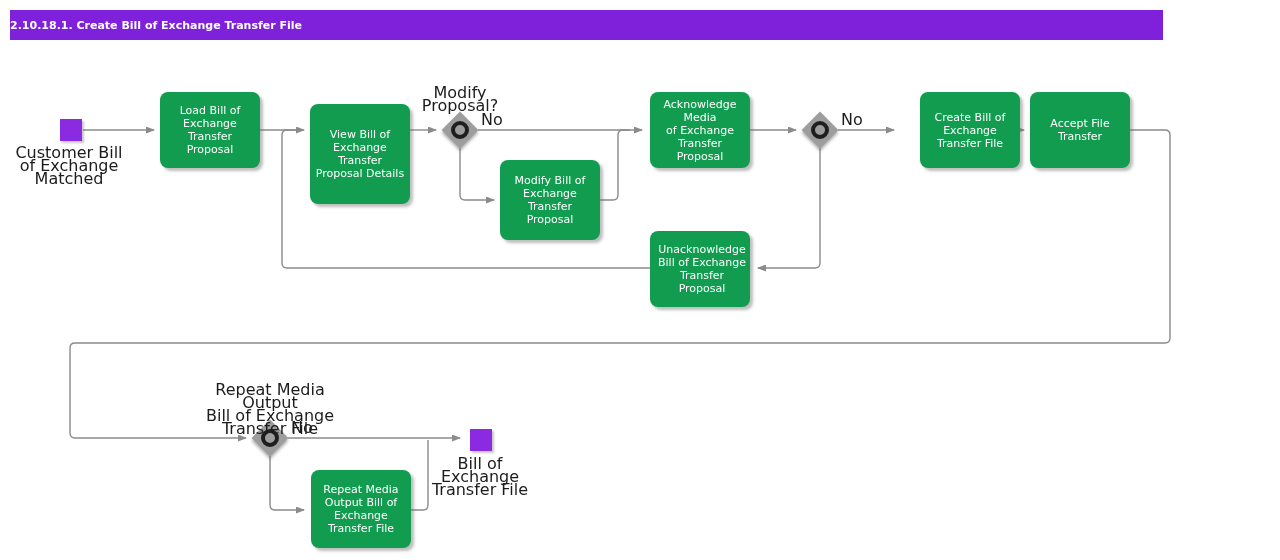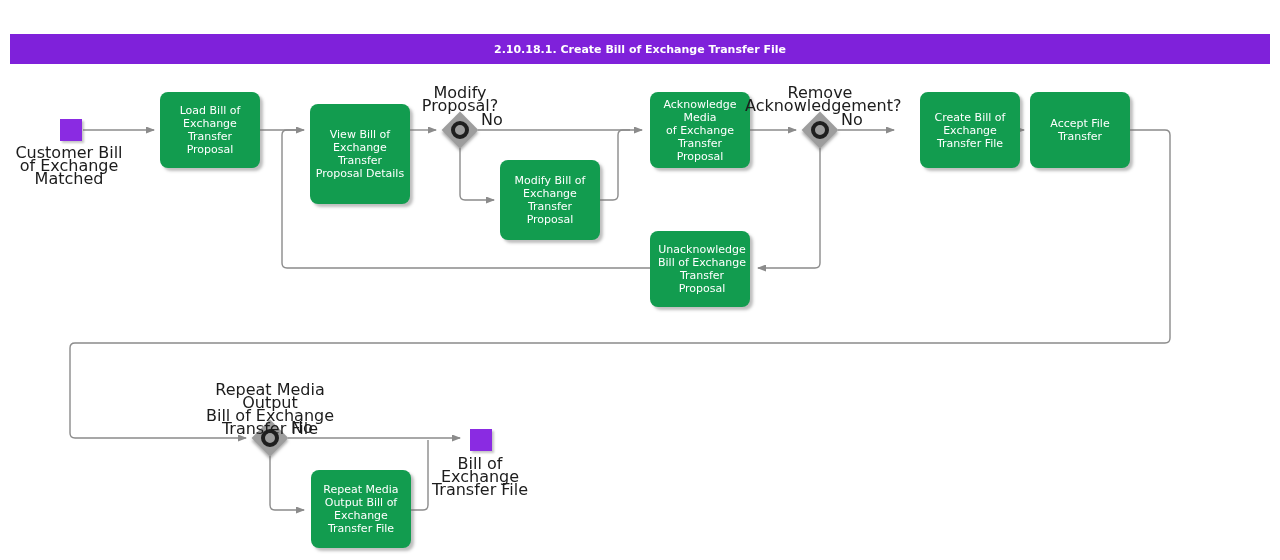--- a/index.html
+++ b/index.html
@@ -9,23 +9,23 @@
     --line-grey:#8b8b8b;
     --diamond-grey:#9d9d9d;
     --text-dark:#1c1c1c;
   }
   html,body{margin:0;padding:0;background:#ffffff;}
   #stage{
     position:relative;width:1280px;height:560px;background:#ffffff;overflow:hidden;
     font-family:"DejaVu Sans","Liberation Sans",sans-serif;color:var(--text-dark);
   }
   .title-bar{
-    position:absolute;left:10px;top:10px;width:1260px;height:30px;
+    position:absolute;left:10px;top:10px;width:1153px;height:30px;
     background:var(--header-bg);color:#ffffff;font-size:11px;font-weight:bold;
-    display:flex;align-items:center;justify-content:center;margin-top:24px;
+    display:flex;align-items:center;justify-content:flex-start;
   }
   .connector-layer{position:absolute;left:0;top:0;width:1280px;height:560px;}
   .connector-layer path.edge{fill:none;stroke:var(--line-grey);stroke-width:1.4px;}
   .arrow-head{fill:var(--line-grey);}
   .activity{
     position:absolute;background:var(--activity-green);color:#ffffff;
     border-radius:8px;display:flex;align-items:center;justify-content:center;
     text-align:center;font-size:11px;line-height:13px;white-space:pre-line;
     box-shadow:3px 3px 3px rgba(110,110,110,0.45);padding:2px;box-sizing:border-box;
   }
@@ -110,22 +110,20 @@
 Proposal</div>
   <div class="activity" style="left:650px;top:92px;width:100px;height:76px;">Acknowledge Media
 of Exchange
 Transfer
 Proposal</div>
 
   <div class="decision" style="left:802px;top:112px;">
     <div class="diamond"></div>
     <div class="ring"></div>
   </div>
-  <div class="label" style="left:745px;top:86px;width:150px;">Remove
-Acknowledgement?</div>
   <div class="label left" style="left:841px;top:113px;width:30px;">No</div>
 
   <div class="activity" style="left:650px;top:231px;width:100px;height:76px;padding-left:6px;">Unacknowledge
 Bill of Exchange
 Transfer
 Proposal</div>
   <div class="activity" style="left:900px;top:92px;width:100px;height:76px;margin-left:20px;">Create Bill of
 Exchange
 Transfer File</div>
   <div class="activity" style="left:1030px;top:92px;width:100px;height:76px;">Accept File

